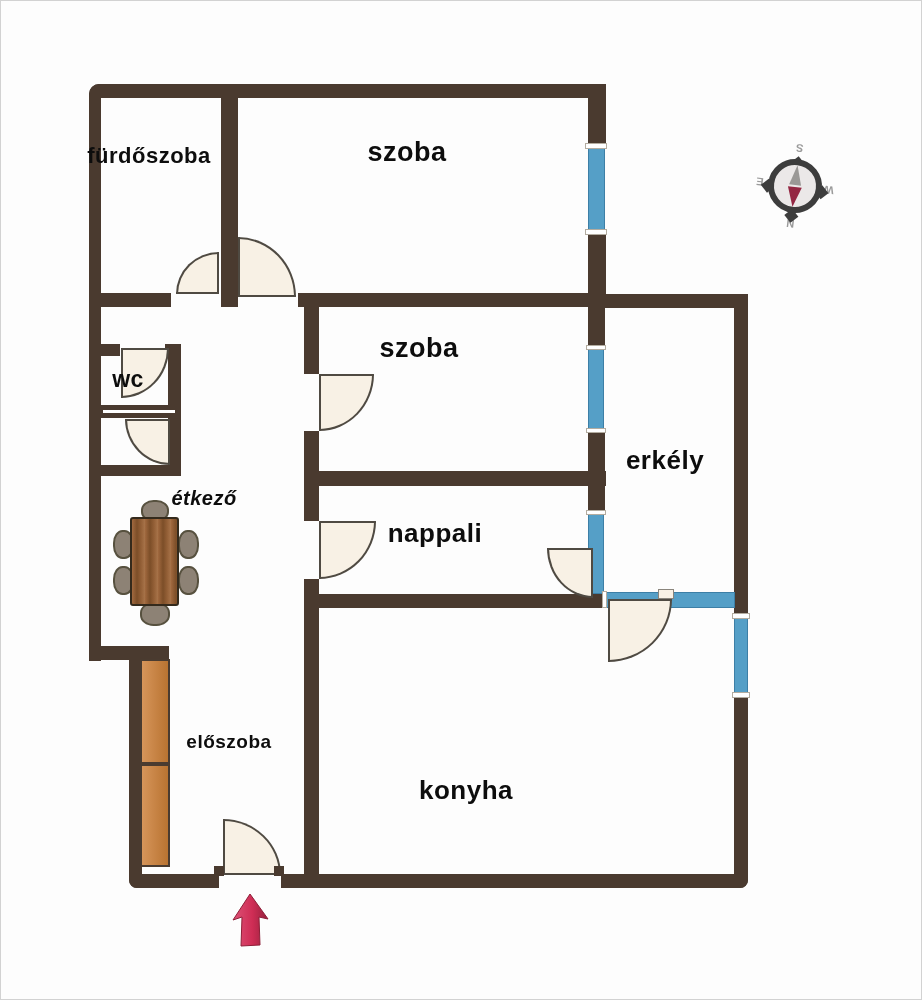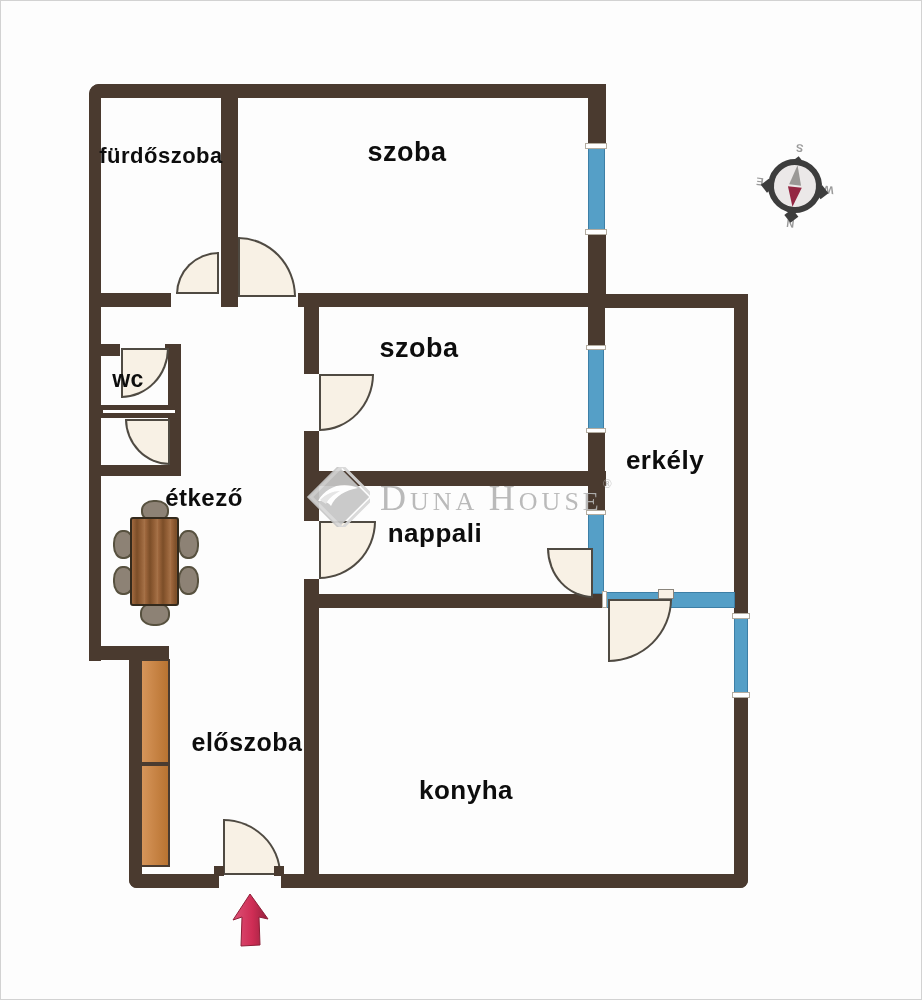--- a/index.html
+++ b/index.html
@@ -122,41 +122,30 @@
   <div class="chair" style="left:140px;top:499px;width:28px;height:22px;"></div>
   <div class="chair" style="left:139px;top:601px;width:30px;height:24px;"></div>
   <div class="chair" style="left:112px;top:529px;width:21px;height:29px;"></div>
   <div class="chair" style="left:112px;top:565px;width:21px;height:29px;"></div>
   <div class="chair" style="left:177px;top:529px;width:21px;height:29px;"></div>
   <div class="chair" style="left:177px;top:565px;width:21px;height:29px;"></div>
   <div class="table" style="left:129px;top:516px;width:49px;height:89px;"></div>
   <div class="wardrobe" style="left:139px;top:658px;width:30px;height:105px;"></div>
   <div class="wardrobe" style="left:139px;top:763px;width:30px;height:103px;"></div>
 
-  <div class="room-label" style="left:160px;top:155px;font-size:22px;">fürdőszoba</div>
+  <div class="room-label" style="left:148px;top:155px;font-size:22px;">fürdőszoba</div>
   <div class="room-label" style="left:406px;top:151px;font-size:27px;">szoba</div>
   <div class="room-label" style="left:127px;top:378px;font-size:23px;">wc</div>
   <div class="room-label" style="left:418px;top:347px;font-size:27px;">szoba</div>
-  <div class="room-label" style="left:203px;top:497px;font-size:24px;">étkező</div>
+  <div class="room-label" style="left:203px;top:497px;font-size:20px;font-style:italic;">étkező</div>
   <div class="room-label" style="left:434px;top:532px;font-size:26px;">nappali</div>
   <div class="room-label" style="left:664px;top:459px;font-size:26px;">erkély</div>
-  <div class="room-label" style="left:246px;top:741px;font-size:25px;">előszoba</div>
+  <div class="room-label" style="left:228px;top:741px;font-size:19px;">előszoba</div>
   <div class="room-label" style="left:465px;top:789px;font-size:26px;">konyha</div>
 
-  <div class="watermark">
-    <svg width="64" height="60" viewBox="0 0 64 60">
-      <g transform="translate(32,30)">
-        <rect x="-22" y="-22" width="44" height="44" fill="#c6c6c6" transform="rotate(45)"></rect>
-        <rect x="-22" y="-22" width="44" height="44" fill="none" stroke="#d8d8d8" stroke-width="3" transform="rotate(45) translate(3,-3)"></rect>
-      </g>
-      <path d="M12 34 C20 20, 36 14, 52 21 C40 23, 29 29, 25 39 C21 34, 16 34, 12 34 Z" fill="#ffffff"></path>
-      <path d="M14 33 C20 27, 27 24, 34 24 C27 28, 22 32, 20 37 Z" fill="#e3e3e3"></path>
-    </svg>
-    <div class="wm-text"><span class="wm-big">D</span><span class="wm-small">UNA</span><span class="wm-small">&nbsp;</span><span class="wm-big">H</span><span class="wm-small">OUSE</span><span class="wm-reg">®</span></div>
-  </div>
 
   <div class="compass">
     <div class="c-letter cl-n">N</div>
     <div class="c-letter cl-e">E</div>
     <div class="c-letter cl-s">S</div>
     <div class="c-letter cl-w">W</div>
     <div class="c-stud" style="left:34px;top:9px;"></div>
     <div class="c-stud" style="left:34px;top:62px;"></div>
     <div class="c-stud" style="left:7px;top:36px;"></div>
     <div class="c-stud" style="left:61px;top:36px;"></div>

